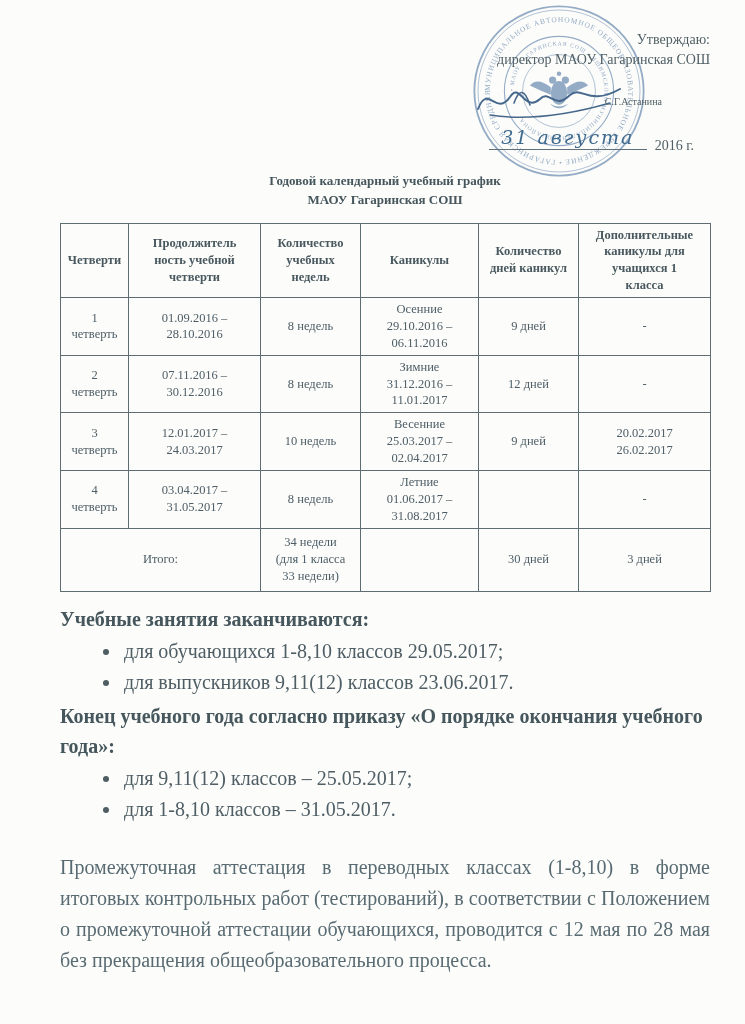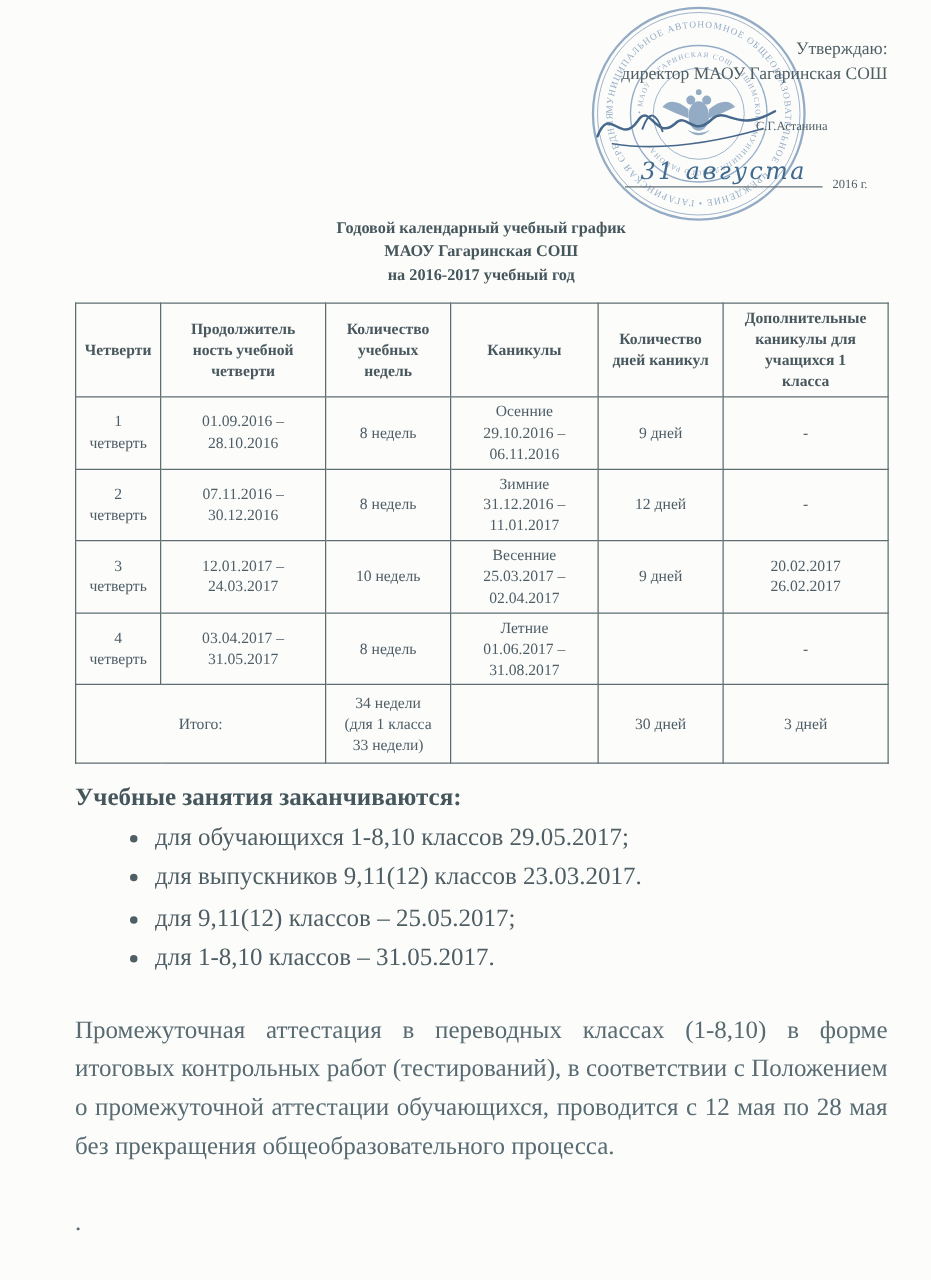--- a/index.html
+++ b/index.html
@@ -24,21 +24,21 @@
   .date-row { margin-top:4px; padding-right:16px; white-space:nowrap; }
   .hand-date-wrap {
     display:inline-block; width:158px; text-align:center;
     border-bottom:1px solid #60707a; margin-right:8px; position:relative; height:20px;
   }
   .hand-date {
     position:absolute; left:0; right:0; bottom:-3px;
     font-style:italic; font-size:19px; color:#3f6a8e;
     font-family:"DejaVu Serif", serif; letter-spacing:2px;
   }
-  .date-year { font-size:10px;text-align:center; }
+  .date-year { font-size:14px;text-align:center; }
 
   
   .stamp {
     position:absolute; left:468px; top:0px; width:182px; height:182px;
     opacity:0.8; z-index:1; pointer-events:none;
   }
 
   
   .doc-title { text-align:center; font-weight:bold; font-size:13px; line-height:1.45;
     margin-top:16px; color:#45565c; }
@@ -115,21 +115,20 @@
       <span class="sign-name">С.Г.Астанина</span>
     </div>
     <div class="date-row">
       <span class="hand-date-wrap"><span class="hand-date">31 августа</span></span><span class="date-year">2016 г.</span>
     </div>
   </div>
 
   <div class="doc-title">
     <div class="line">Годовой календарный учебный график</div>
     <div class="line">МАОУ Гагаринская СОШ</div>
-    <div class="line">на 2016-2017 учебный год</div>
   </div>
 
   <table class="schedule">
     <colgroup>
       <col style="width:68px">
         <col style="width:132px">
         <col style="width:100px">
       <col style="width:118px">
         <col style="width:100px">
         <col style="width:132px">
@@ -211,22 +210,23 @@
         <td>30 дней</td>
         <td>3 дней</td>
       </tr>
     </tbody>
   </table>
 
   <div class="text-block">
     <div class="bold-head">Учебные занятия заканчиваются:</div>
     <ul class="dotted">
       <li>для обучающихся 1-8,10 классов 29.05.2017;</li>
-      <li>для выпускников 9,11(12) классов 23.03.2017.</li>
+      <li>для выпускников 9,11(12) классов 23.06.2017.</li>
     </ul>
+    <div class="bold-head">Конец учебного года согласно приказу «О порядке окончания учебного года»:</div>
     <ul class="dotted">
       <li>для 9,11(12) классов – 25.05.2017;</li>
       <li>для 1-8,10 классов – 31.05.2017.</li>
     </ul>
     <div class="para gap">Промежуточная аттестация в переводных классах (1-8,10) в форме итоговых контрольных работ (тестирований), в соответствии с Положением о промежуточной аттестации обучающихся, проводится с 12 мая по 28 мая без прекращения общеобразовательного процесса.</div>
     <div class="trail-dot">.</div>
   </div>
 
 </div>
 

